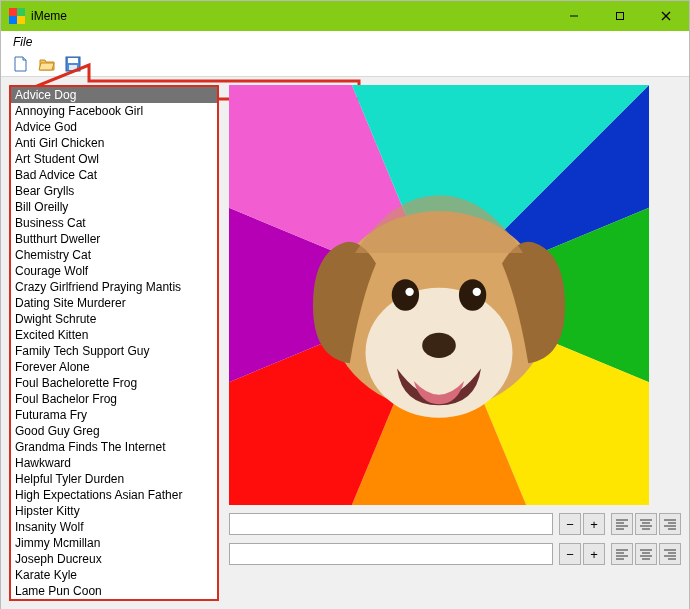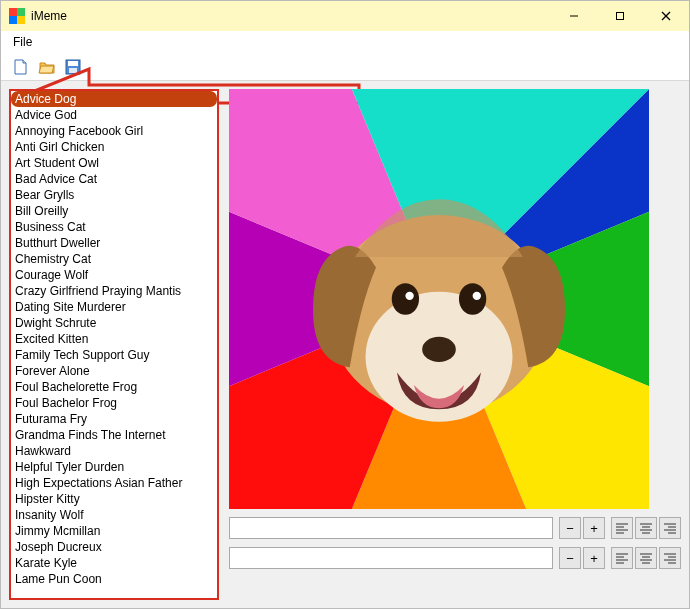--- a/index.html
+++ b/index.html
@@ -1,42 +1,42 @@
 <!DOCTYPE html>
 <html><head>
 <meta charset="utf-8">
 <style>
   * { box-sizing: border-box; margin: 0; padding: 0; }
   html, body { font-family: "Segoe UI", Tahoma, sans-serif; font-size: 12px; }
   body { width: 690px; height: 609px; overflow: hidden; background: #fff; }
 
   .window { width: 690px; height: 609px; display: flex; flex-direction: column; border: 1px solid #bbb; }
-  .titlebar { height: 30px; display: flex; align-items: center; padding-left: 8px; background: #fef9c3; }
+  .titlebar { height: 30px; display: flex; align-items: center; padding-left: 8px; background: #84cc16; }
   .titlebar .app-icon { width: 16px; height: 16px; margin-right: 6px; }
   .titlebar .title { flex: 1; font-size: 12px; }
   .win-btns { display: flex; height: 100%; }
   .win-btns .wb { width: 46px; height: 30px; display: flex; align-items: center; justify-content: center; font-size: 13px; font-family: "Segoe MDL2 Assets","Segoe UI Symbol",sans-serif; }
 
-  .menubar { height: 22px; padding: 3px 6px; border-top: 1px solid transparent; }
+  .menubar { height: 22px; padding: 3px 6px; border-top: 1px solid transparent; font-style: italic; }
   .menubar .menu-item { padding: 2px 6px; font-size: 12px; }
 
   .toolbar { height: 28px; display: flex; align-items: center; gap: 6px; padding: 2px 10px; border-bottom: 1px solid #d9d9d9; }
   .toolbar .tbtn { width: 20px; height: 20px; display: flex; align-items: center; justify-content: center; }
   .toolbar .tbtn svg { width: 18px; height: 18px; }
 
   .client { flex: 1; background: #f0f0f0; padding: 8px; display: flex; gap: 10px; position: relative; }
 
   .left-panel { width: 210px; display: flex; flex-direction: column; position: relative; }
   .listbox-wrap { border: 2px solid #d92d20; flex: 1; background: #fff; position: relative; display: flex; }
   .listbox { flex: 1; overflow-y: scroll; background: #fff; }
   .listbox::-webkit-scrollbar { width: 17px; }
   .listbox::-webkit-scrollbar-track { background: #f0f0f0; }
   .listbox::-webkit-scrollbar-thumb { background: #cdcdcd; border: 1px solid #b8b8b8; }
   .list-item { padding: 1px 4px; font-size: 12px; white-space: nowrap; overflow: hidden; text-overflow: ellipsis; }
-  .list-item.selected { background: #c2410c; color: #fff; border-radius: 7px; }
+  .list-item.selected { background: #737373; color: #fff; }
 
   .right-panel { flex: 1; display: flex; flex-direction: column; gap: 8px; }
   .preview { position: relative; aspect-ratio: 1 / 1; width: 100%; max-width: 420px; align-self: stretch; overflow: hidden; }
   .preview svg { width: 100%; height: 100%; display: block; }
 
   .text-rows { display: flex; flex-direction: column; gap: 8px; }
   .text-row { display: flex; align-items: center; gap: 6px; }
   .text-row input[type=text] { flex: 1; height: 22px; border: 1px solid #a9a9a9; padding: 1px 3px; font-size: 12px; background: #fff; }
   .btn-sq { width: 22px; height: 22px; border: 1px solid #adadad; background: #e7e7e7; display: flex; align-items: center; justify-content: center; font-size: 13px; }
   .btn-sq svg { width: 14px; height: 12px; }
@@ -108,40 +108,41 @@
 
     <div class="left-panel">
       <svg class="annot" width="360" height="56">
         <g fill="none" stroke="#d92d20" stroke-width="3" stroke-linejoin="miter">
           <path d="M350 6 L350 24 L80 24 L80 40 L18 15 L80 -10 L80 6 Z" transform="translate(0,18)" fill="none"></path>
         </g>
       </svg>
       <div class="listbox-wrap">
         <div class="listbox" id="templates">
             <div class="list-item selected">Advice Dog</div>
+            <div class="list-item">Annoying Facebook Girl</div>
             <div class="list-item">Advice God</div>
-            <div class="list-item">Annoying Facebook Girl</div>
             <div class="list-item">Anti Girl Chicken</div>
             <div class="list-item">Art Student Owl</div>
             <div class="list-item">Bad Advice Cat</div>
             <div class="list-item">Bear Grylls</div>
             <div class="list-item">Bill Oreilly</div>
             <div class="list-item">Business Cat</div>
             <div class="list-item">Butthurt Dweller</div>
             <div class="list-item">Chemistry Cat</div>
             <div class="list-item">Courage Wolf</div>
             <div class="list-item">Crazy Girlfriend Praying Mantis</div>
             <div class="list-item">Dating Site Murderer</div>
             <div class="list-item">Dwight Schrute</div>
             <div class="list-item">Excited Kitten</div>
             <div class="list-item">Family Tech Support Guy</div>
             <div class="list-item">Forever Alone</div>
             <div class="list-item">Foul Bachelorette Frog</div>
             <div class="list-item">Foul Bachelor Frog</div>
             <div class="list-item">Futurama Fry</div>
+            <div class="list-item">Good Guy Greg</div>
             <div class="list-item">Grandma Finds The Internet</div>
             <div class="list-item">Hawkward</div>
             <div class="list-item">Helpful Tyler Durden</div>
             <div class="list-item">High Expectations Asian Father</div>
             <div class="list-item">Hipster Kitty</div>
             <div class="list-item">Insanity Wolf</div>
             <div class="list-item">Jimmy Mcmillan</div>
             <div class="list-item">Joseph Ducreux</div>
             <div class="list-item">Karate Kyle</div>
             <div class="list-item">Lame Pun Coon</div>

